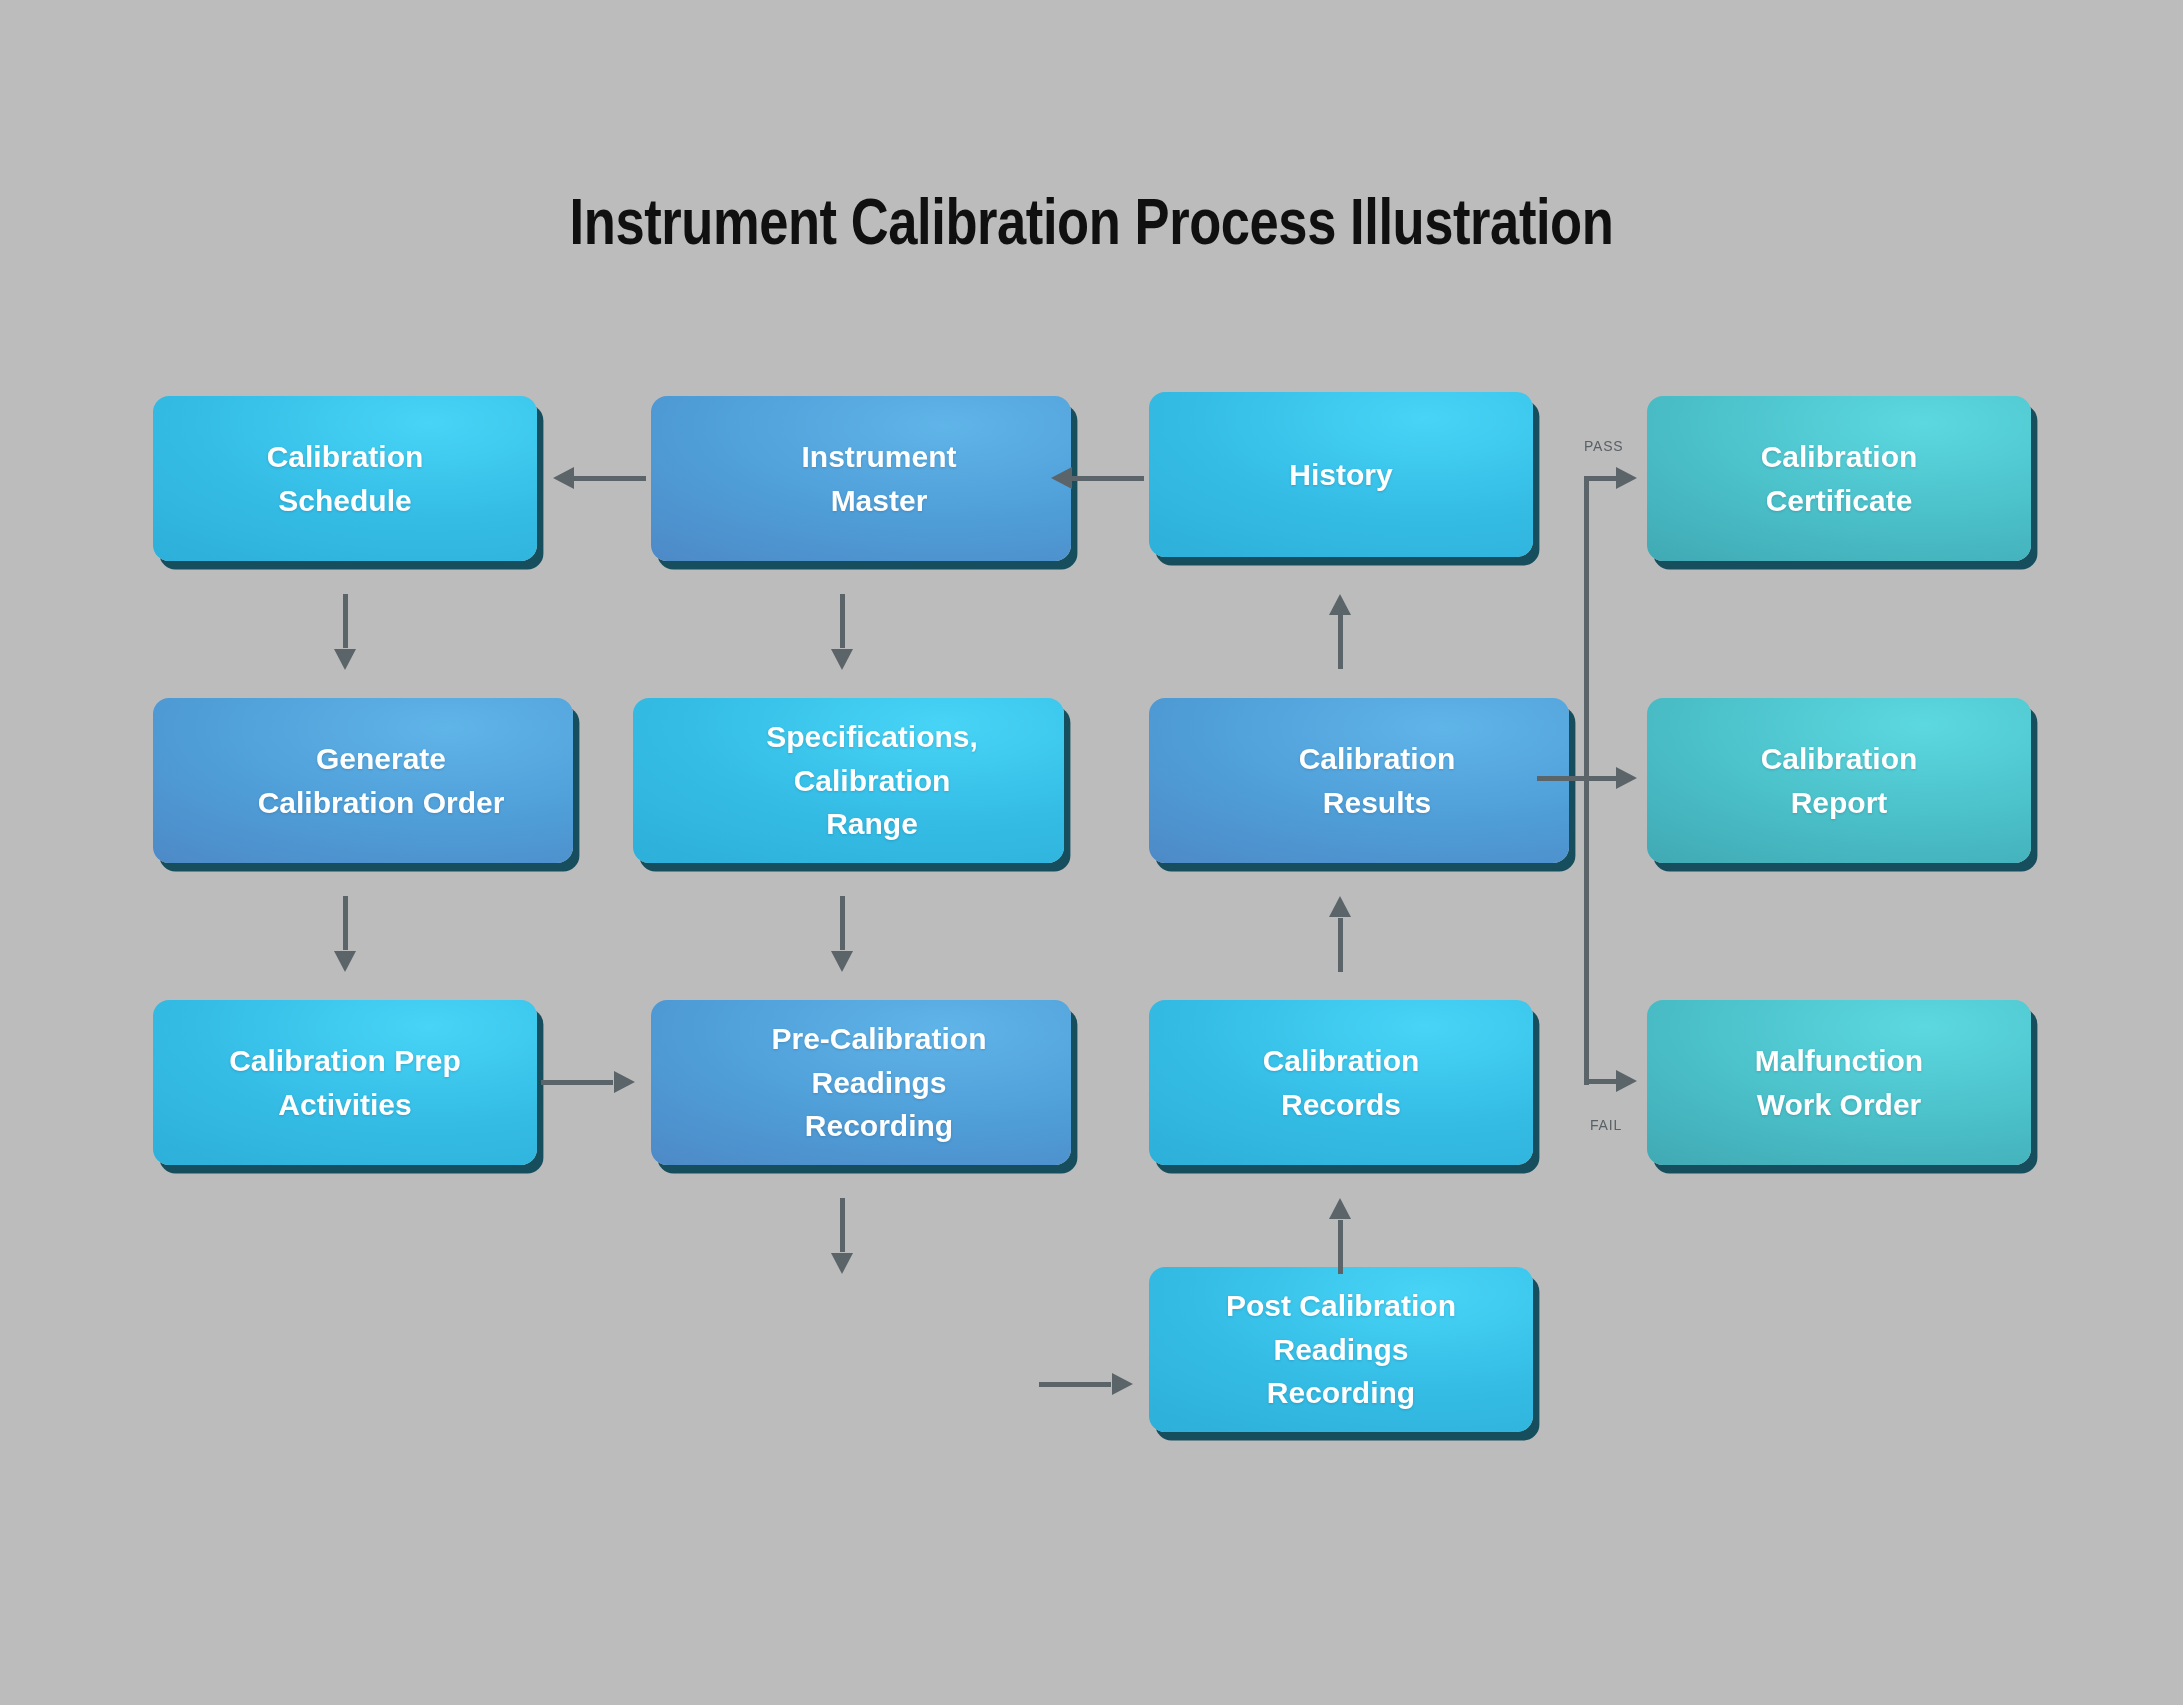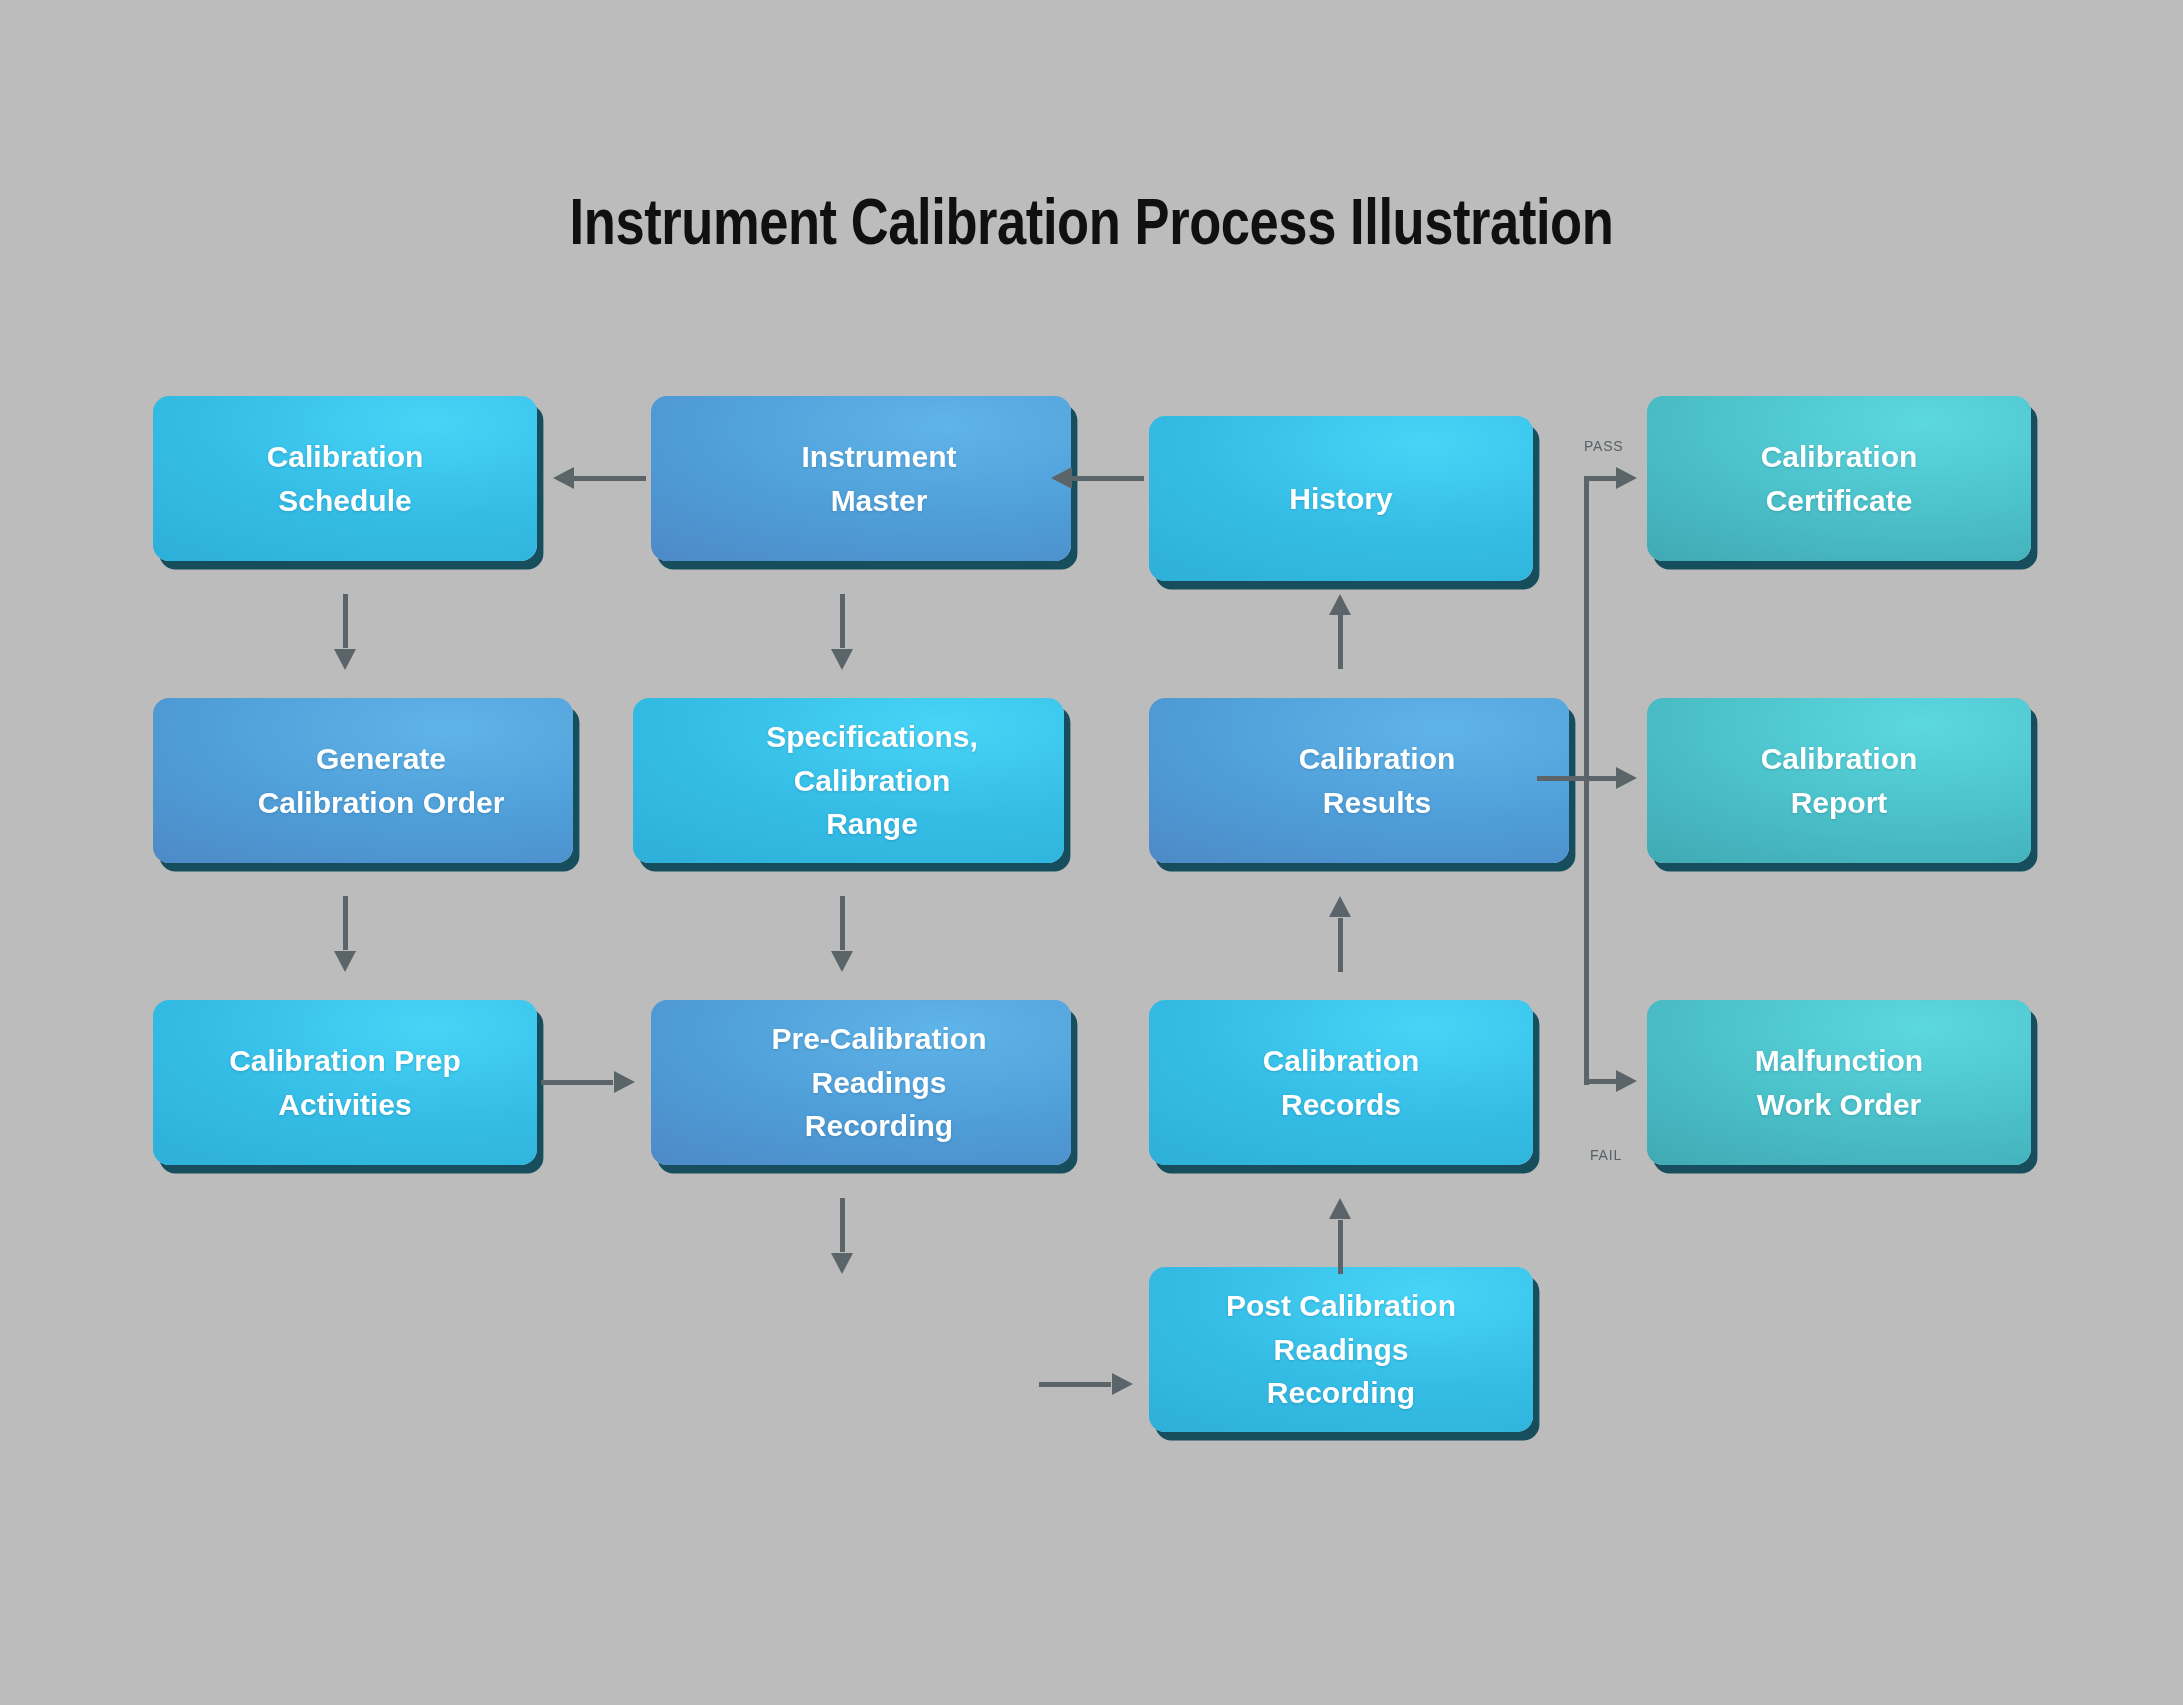--- a/index.html
+++ b/index.html
@@ -34,21 +34,21 @@
 <body>
 
 <div class="canvas">
 
   <div class="title">Instrument Calibration Process Illustration</div>
 
   <div class="box cyan" style="left:153px;top:396px;">Calibration
 Schedule</div>
   <div class="box blue" style="left:651px;top:396px;">Instrument
 Master</div>
-  <div class="box cyan" style="left:1149px;top:416px;">History</div>
+  <div class="box cyan" style="left:1149px;top:392px;">History</div>
   <div class="box teal" style="left:1647px;top:396px;">Calibration
 Certificate</div>
 
   <div class="box blue" style="left:153px;top:698px;">Generate
 Calibration Order</div>
   <div class="box cyan" style="left:633px;top:698px;padding-left:47px;">Specifications,
 Calibration
 Range</div>
   <div class="box blue" style="left:1149px;top:698px;">Calibration
 Results</div>
@@ -136,16 +136,16 @@
     <div class="head h-right" style="left:1616px;top:767px;"></div>
 
     <div class="shaft" style="left:1584px;top:476px;width:32.5px;height:5.3px;"></div>
     <div class="head h-right" style="left:1616px;top:467px;"></div>
 
     <div class="shaft" style="left:1584px;top:1079px;width:32.5px;height:5.3px;"></div>
     <div class="head h-right" style="left:1616px;top:1070px;"></div>
   </div>
 
   <div class="flow-label" style="left:1584px;top:438px;">PASS</div>
-  <div class="flow-label" style="left:1590px;top:1117px;margin-top:30px;">FAIL</div>
+  <div class="flow-label" style="left:1590px;top:1117px;">FAIL</div>
 
 </div>
 
 
 </body></html>

